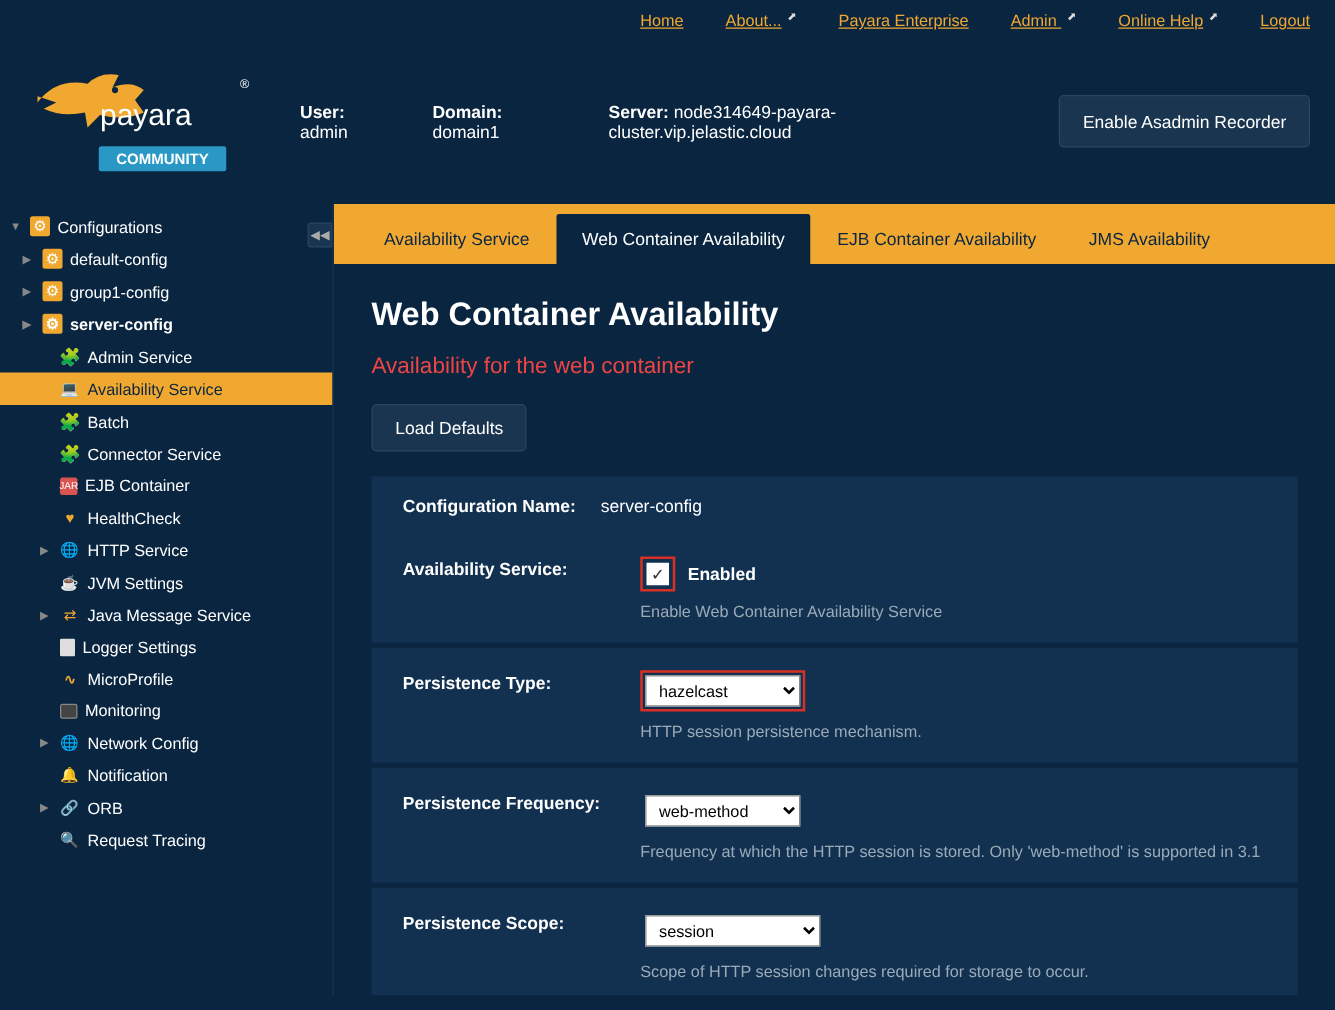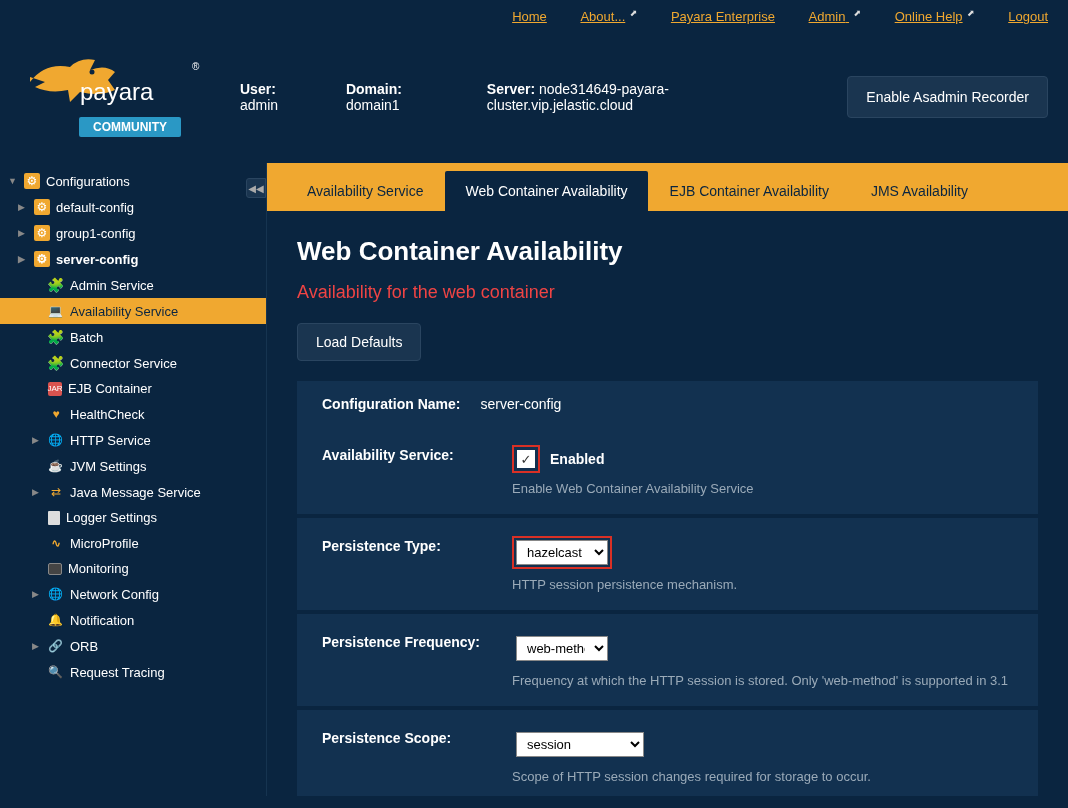--- a/index.html
+++ b/index.html
@@ -51,22 +51,22 @@
 .config-name-label { font-weight: bold; font-size: 14px; }
 .config-name-value { font-size: 14px; }
 .form-section { background: #123150; margin-bottom: 4px; padding: 18px 25px; display: flex; gap: 20px; }
 .form-label { width: 170px; font-weight: bold; font-size: 14px; padding-top: 2px; }
 .form-value { flex: 1; }
 .form-control-row { display: flex; align-items: center; gap: 10px; margin-bottom: 8px; }
 .checkbox-wrap { border: 2px solid #d93025; padding: 3px; display: inline-block; }
 .checkbox { width: 18px; height: 18px; background: #fff; display: flex; align-items: center; justify-content: center; color: #333; font-size: 13px; cursor: pointer; }
 .select-wrap { border: 2px solid #d93025; padding: 2px; display: inline-block; }
 .select-wrap.noborder { border: 2px solid transparent; }
-select { background: #fff; color: #000; border: 1px solid #888; padding: 3px 6px; font-size: 13px; width: 92px; cursor: pointer; }
-select.wide { width: 128px; }
+select { background: #fff; color: #000; border: 1px solid #888; padding: 3px 6px; font-size: 13px; width: 124px; cursor: pointer; }
+select.wide { width: 140px; }
 .form-help { font-size: 13px; color: #9aaab8; }
 .enabled-label { font-weight: bold; font-size: 14px; }
 svg.fish { display: block; }
 </style>
 </head>
 <body>
 
 <div class="top-nav">
   <a>Home</a>
   <a><span>About...</span><span class="ext-icon">⬈</span></a>

